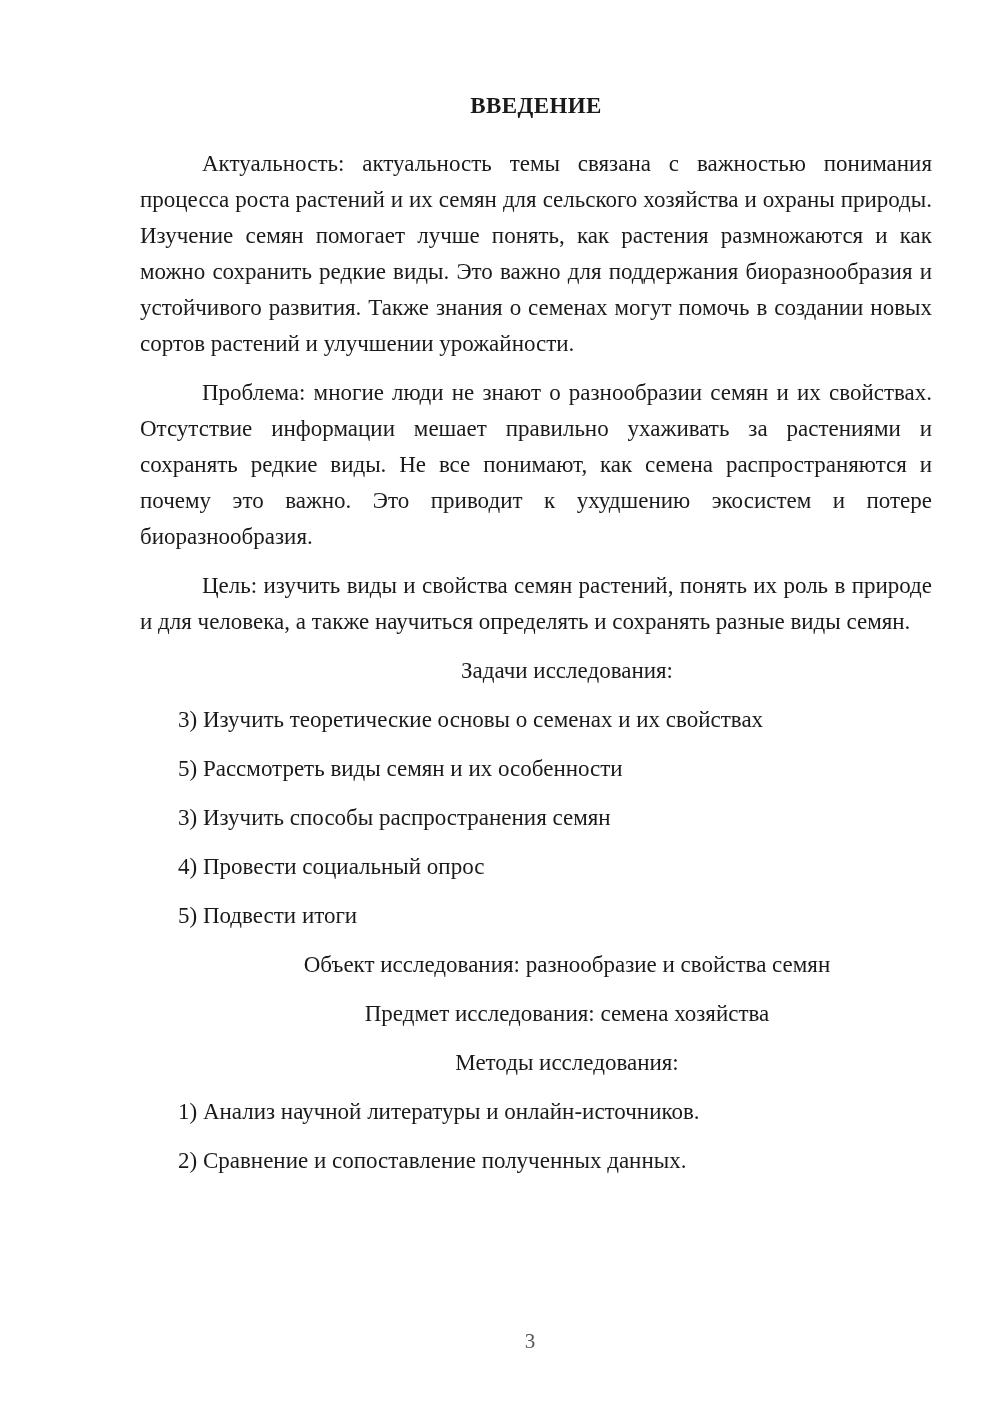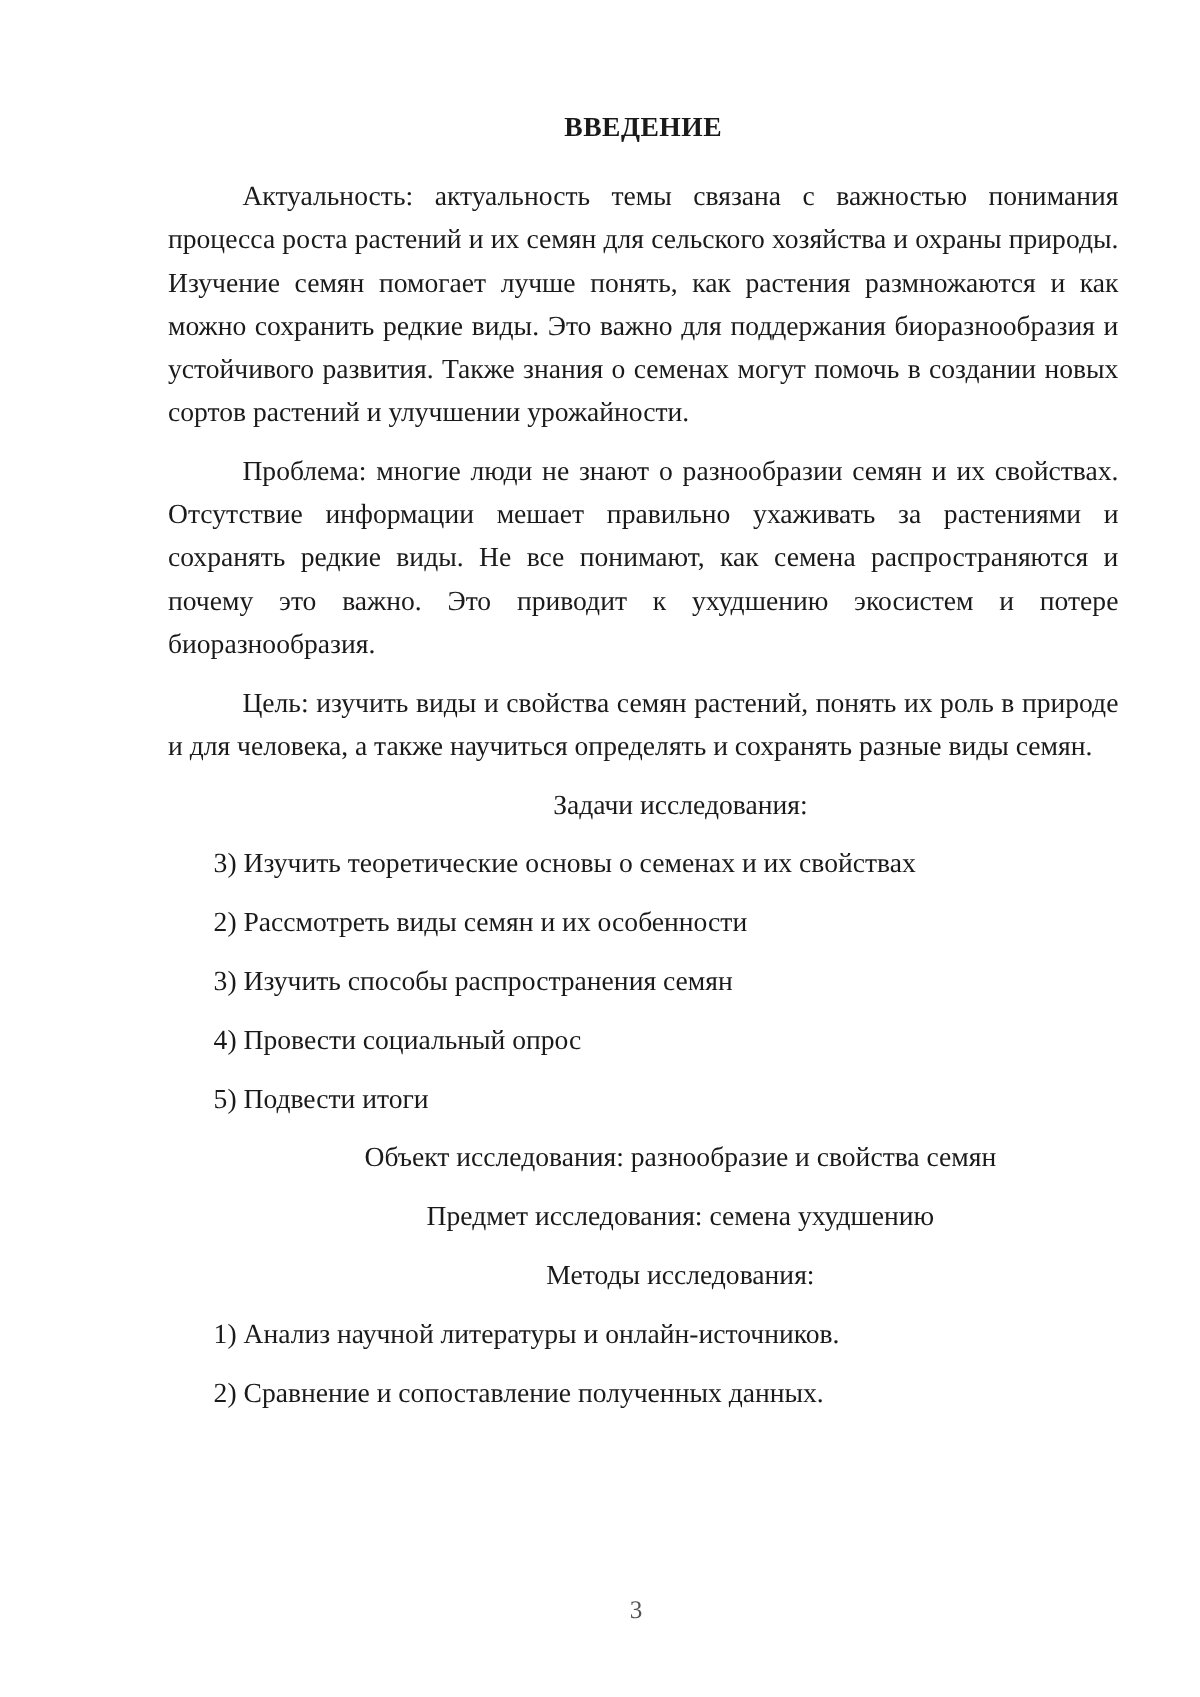--- a/index.html
+++ b/index.html
@@ -96,29 +96,29 @@
     <p class="para">Актуальность: актуальность темы связана с важностью понимания процесса роста растений и их семян для сельского хозяйства и охраны природы. Изучение семян помогает лучше понять, как растения размножаются и как можно сохранить редкие виды. Это важно для поддержания биоразнообразия и устойчивого развития. Также знания о семенах могут помочь в создании новых сортов растений и улучшении урожайности.</p>
 
     <p class="para">Проблема: многие люди не знают о разнообразии семян и их свойствах. Отсутствие информации мешает правильно ухаживать за растениями и сохранять редкие виды. Не все понимают, как семена распространяются и почему это важно. Это приводит к ухудшению экосистем и потере биоразнообразия.</p>
 
     <p class="para">Цель: изучить виды и свойства семян растений, понять их роль в природе и для человека, а также научиться определять и сохранять разные виды семян.</p>
 
     <p class="lead">Задачи исследования:</p>
 
     <ol class="numlist">
       <li>3) Изучить теоретические основы о семенах и их свойствах</li>
-      <li>2) Рассмотреть виды семян и их особенности</li>
+      <li>5) Рассмотреть виды семян и их особенности</li>
       <li>3) Изучить способы распространения семян</li>
       <li>4) Провести социальный опрос</li>
       <li>5) Подвести итоги</li>
     </ol>
 
     <p class="lead">Объект исследования: разнообразие и свойства семян</p>
 
-    <p class="lead">Предмет исследования: семена ухудшению</p>
+    <p class="lead">Предмет исследования: семена хозяйства</p>
 
 
     <p class="lead">Методы исследования:</p>
 
     <ol class="numlist">
       <li>1) Анализ научной литературы и онлайн-источников.</li>
       <li>2) Сравнение и сопоставление полученных данных.</li>
     </ol>
 
   </div>

